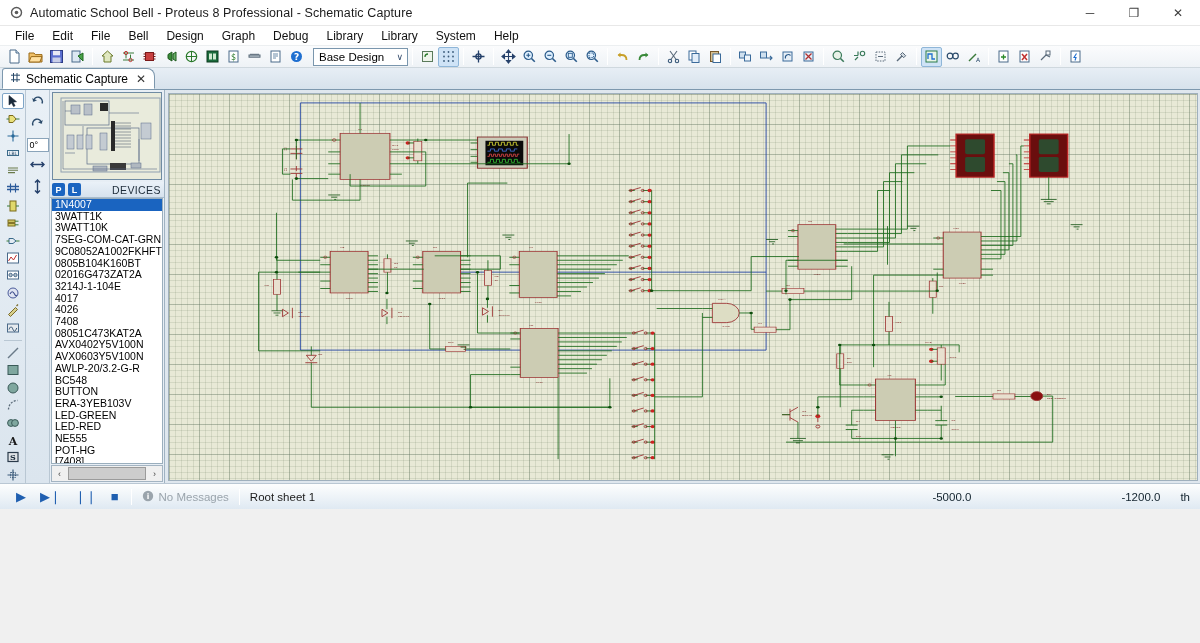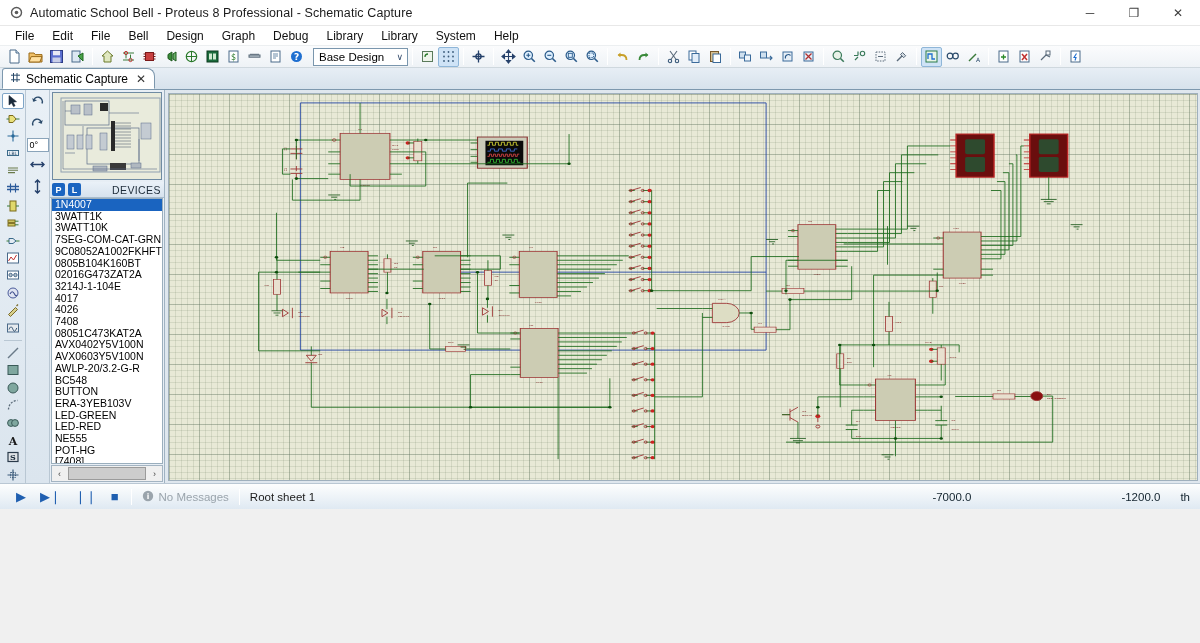--- a/index.html
+++ b/index.html
@@ -1225,18 +1225,18 @@
         <svg width="12" height="12" viewBox="0 0 12 12">
             <circle cx="6" cy="6" r="5.2" fill="#9aa4ac"></circle>
             <text x="6" y="9" font-size="7.5" font-weight="bold" text-anchor="middle" fill="#fff" font-family="DejaVu Sans">i</text>
           </svg>
       </span>
       <span>No Messages</span>
     </div>
     <div class="sb-sep"></div>
     <div class="sb-sheet">Root sheet 1</div>
     <div class="sb-spacer"></div>
-    <div class="sb-coord x">-7000.0</div>
+    <div class="sb-coord x">-5000.0</div>
     <div class="sb-coord">-1200.0</div>
     <div class="sb-units">th</div>
   </div>
 
 </div>
 
 </body></html>

